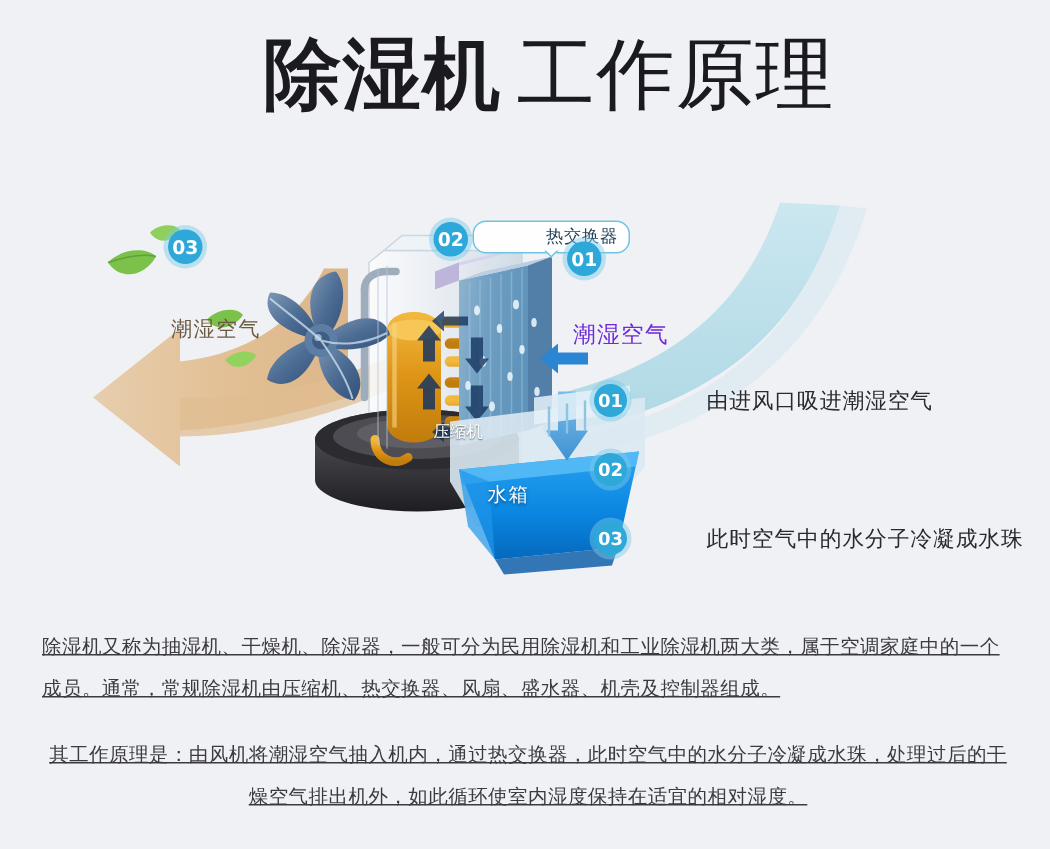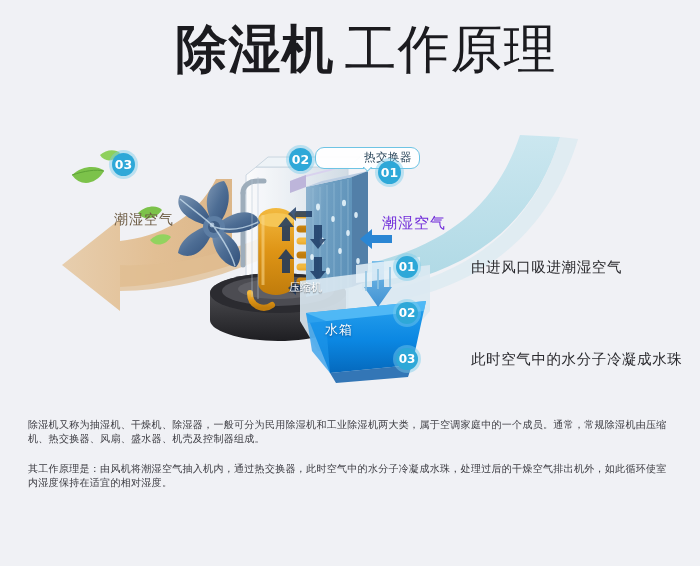--- a/index.html
+++ b/index.html
@@ -87,25 +87,26 @@
     letter-spacing:.6px;
     font-family:"DejaVu Sans","Liberation Sans",sans-serif;
     margin-left:44px;
   }
 
   
   .body-copy{
     position:absolute;left:28px;top:418px;width:648px;
   }
   .para{
-    font-size:10px;line-height:14px;color:#3a3a40;
+    font-size:13px;line-height:28px;color:#3a3a40;
     letter-spacing:.3px;margin:0 0 16px 0;
     font-family:"DejaVu Sans","Liberation Sans",sans-serif;
-  }
-  .para:last-child{margin-bottom:0;}
+    text-decoration:underline;
+  }
+  .para:last-child{margin-bottom:0;text-align:center;}
 </style>
 </head>
 <body>
 
 <div class="page">
 
   <div class="title">
     <span class="title-bold">除湿机</span><span class="title-light">工作原理</span>
   </div>
 

